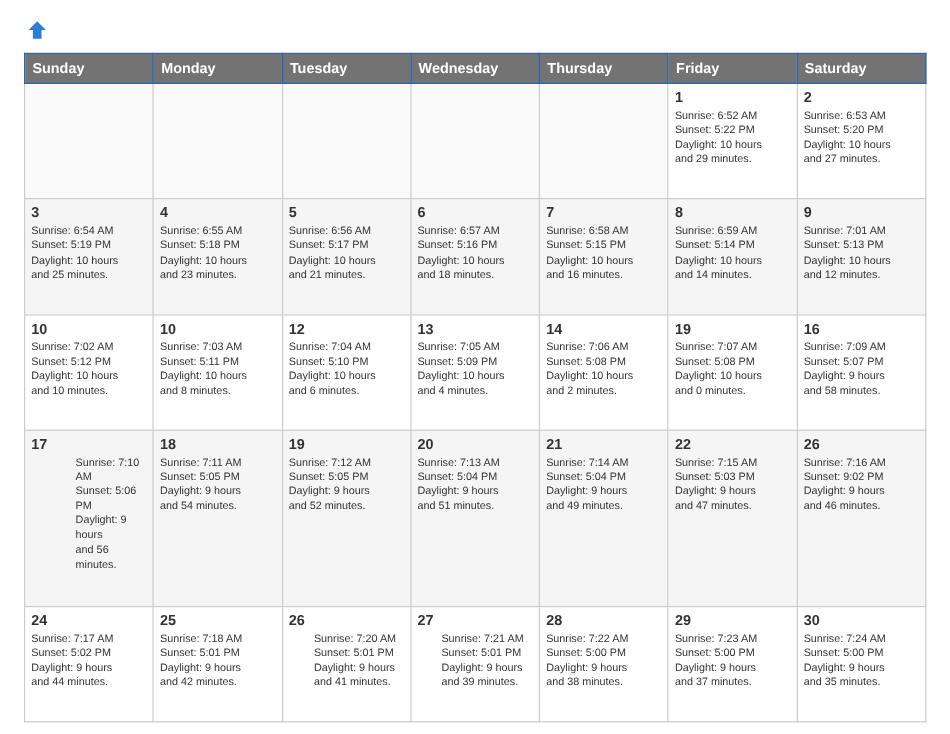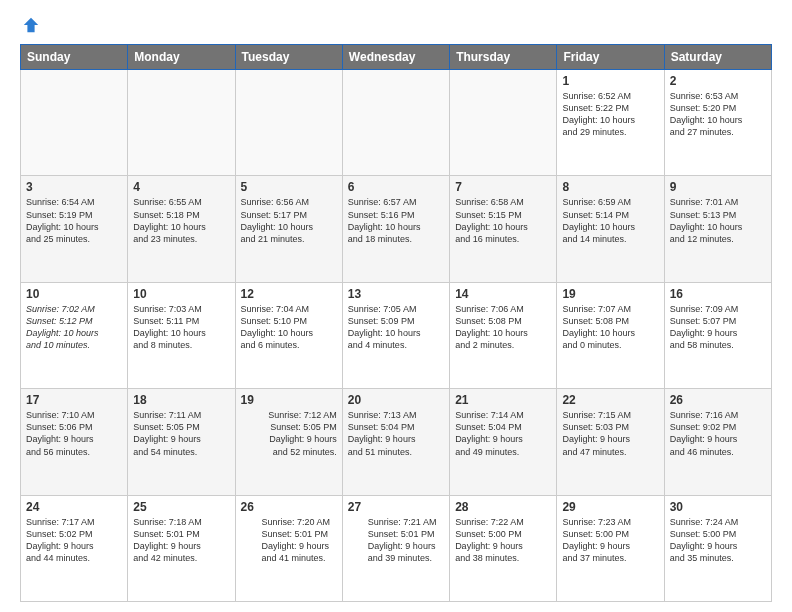--- a/index.html
+++ b/index.html
@@ -208,21 +208,21 @@
             <span class="day-num">9</span>
             <div class="day-info" style="white-space: pre-line;">Sunrise: 7:01 AM
 Sunset: 5:13 PM
 Daylight: 10 hours
 and 12 minutes.</div>
           </td>
         </tr>
         <tr>
           <td>
             <span class="day-num">10</span>
-            <div class="day-info" style="white-space: pre-line; font-style: italic;">Sunrise: 7:02 AM
+            <div class="day-info" style="white-space: pre-line;">Sunrise: 7:02 AM
 Sunset: 5:12 PM
 Daylight: 10 hours
 and 10 minutes.</div>
           </td>
           <td>
             <span class="day-num">10</span>
             <div class="day-info" style="white-space: pre-line;">Sunrise: 7:03 AM
 Sunset: 5:11 PM
 Daylight: 10 hours
 and 8 minutes.</div>
@@ -259,35 +259,35 @@
             <span class="day-num">16</span>
             <div class="day-info" style="white-space: pre-line;">Sunrise: 7:09 AM
 Sunset: 5:07 PM
 Daylight: 9 hours
 and 58 minutes.</div>
           </td>
         </tr>
         <tr>
           <td>
             <span class="day-num">17</span>
-            <div class="day-info" style="white-space: pre-line;">Sunrise: 7:10 AM
+            <div class="day-info" style="white-space: pre-line; margin-left: 37px;">Sunrise: 7:10 AM
 Sunset: 5:06 PM
 Daylight: 9 hours
 and 56 minutes.</div>
           </td>
           <td>
             <span class="day-num">18</span>
             <div class="day-info" style="white-space: pre-line;">Sunrise: 7:11 AM
 Sunset: 5:05 PM
 Daylight: 9 hours
 and 54 minutes.</div>
           </td>
           <td>
             <span class="day-num">19</span>
-            <div class="day-info" style="white-space: pre-line; text-align: right;">Sunrise: 7:12 AM
+            <div class="day-info" style="white-space: pre-line;">Sunrise: 7:12 AM
 Sunset: 5:05 PM
 Daylight: 9 hours
 and 52 minutes.</div>
           </td>
           <td>
             <span class="day-num">20</span>
             <div class="day-info" style="white-space: pre-line;">Sunrise: 7:13 AM
 Sunset: 5:04 PM
 Daylight: 9 hours
 and 51 minutes.</div>

